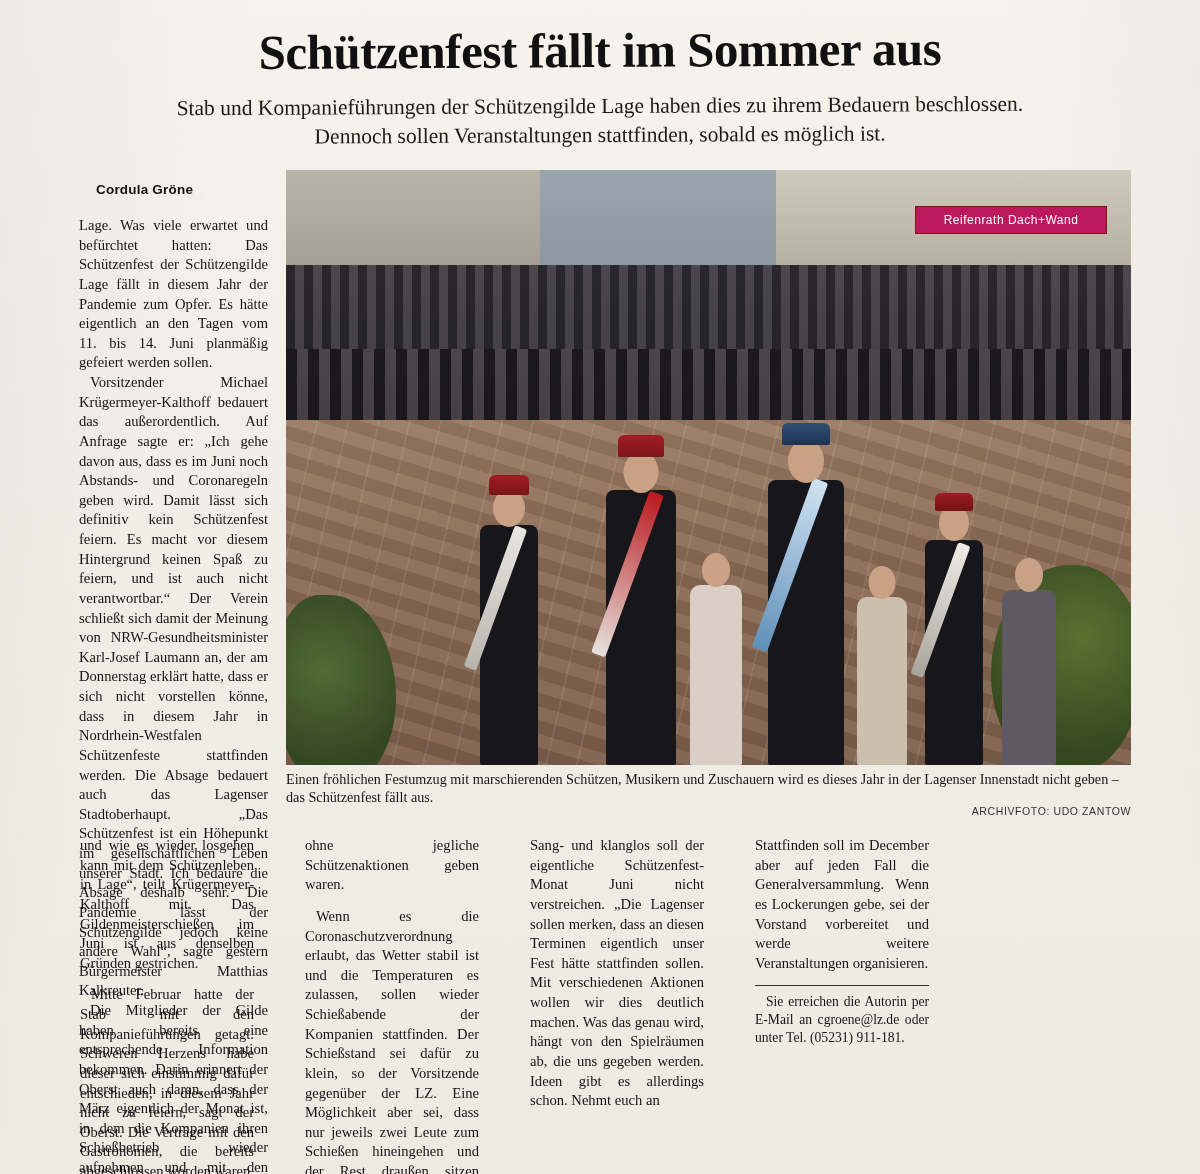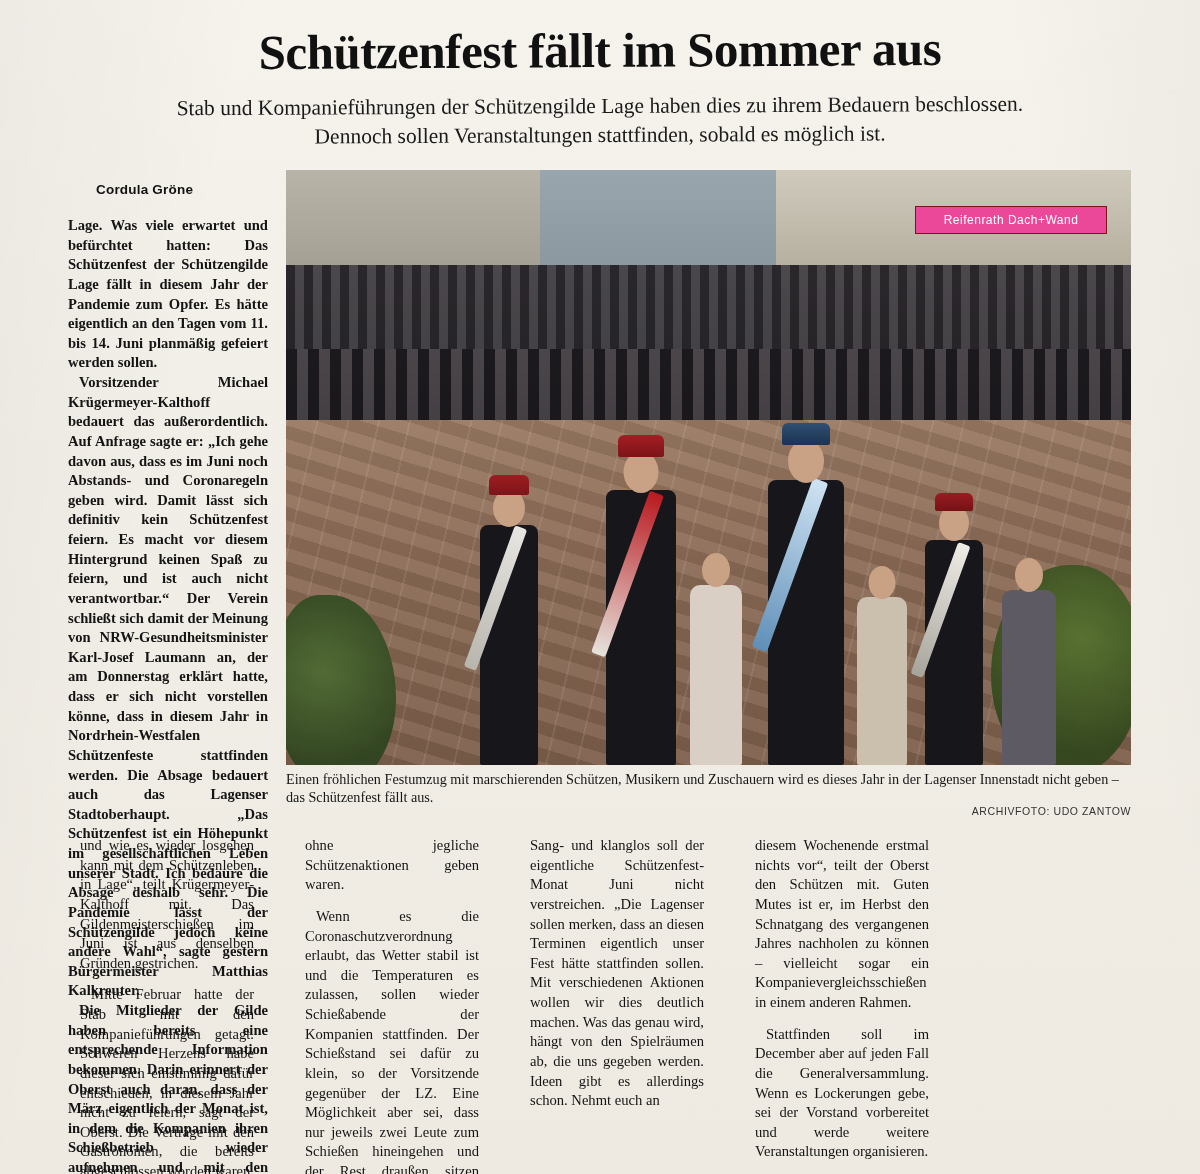--- a/index.html
+++ b/index.html
@@ -77,21 +77,21 @@
     left: 68px;
     top: 216px;
     width: 200px;
     font-size: 14.6px;
     line-height: 1.345;
     text-align: justify;
     text-justify: inter-word;
     hyphens: auto;
     color: #141414;
   }
-  .lead-col p { margin: 0 0 0 0; text-indent: 0; font-weight: bold; }
+  .lead-col p { margin: 0 0 0 11px; text-indent: 0; }
   .lead-col p + p { text-indent: 11px; }
 
   
   .photo {
     position: absolute;
     left: 286px;
     top: 170px;
     width: 845px;
     height: 595px;
     overflow: hidden;
@@ -104,21 +104,21 @@
   .photo .buildingL {
     position: absolute; left: 0; top: 0; width: 30%; height: 25%;
     background: linear-gradient(180deg,#b9b4a8,#9a9589);
   }
   .photo .buildingR {
     position: absolute; right: 0; top: 0; width: 42%; height: 30%;
     background: linear-gradient(180deg,#cfcabb 0%, #b3ad9e 60%, #8e897c 100%);
   }
   .photo .banner {
     position: absolute; right: 24px; top: 36px; width: 190px; height: 26px;
-    background: #ec4899; border: 1px solid #7d1418;
+    background: #be185d; border: 1px solid #7d1418;
     color: #fff; font-family: "Liberation Sans", sans-serif;
     font-size: 12px; letter-spacing: .5px;
     display: flex; align-items: center; justify-content: center;
   }
   .photo .crowd {
     position: absolute; left: 0; top: 16%; width: 100%; height: 24%;
     background:
       repeating-linear-gradient(90deg, rgba(30,28,32,.85) 0 9px, rgba(70,66,70,.7) 9px 18px),
       linear-gradient(180deg, #4b4750, #2e2b31);
     opacity: .96;
@@ -310,18 +310,17 @@
       <p>Mitte Februar hatte der Stab mit den Kompanieführungen getagt. Schweren Herzens habe dieser sich einstimmig dafür entschieden, in diesem Jahr nicht zu feiern, sagt der Oberst. Die Verträge mit den Gastronomen, die bereits abgeschlossen worden waren, hätten problemlos gekündigt werden können. Stab und Kompanieführungen sind sich jedoch einig, dass es nicht noch ein Jahr</p>
     </div>
     <div class="col">
       <p>ohne jegliche Schützenaktionen geben waren.</p>
       <p>Wenn es die Coronaschutzverordnung erlaubt, das Wetter stabil ist und die Temperaturen es zulassen, sollen wieder Schießabende der Kompanien stattfinden. Der Schießstand sei dafür zu klein, so der Vorsitzende gegenüber der LZ. Eine Möglichkeit aber sei, dass nur jeweils zwei Leute zum Schießen hineingehen und der Rest draußen sitzen bleibe. Dann gebe es Flaschen statt Gläser, Namen würden erfasst und auf Abstände geachtet. Das mit der Stadt vereinbarte Hygienekonzept sehe außerdem vor, dass die</p>
     </div>
     <div class="col">
       <p>Sang- und klanglos soll der eigentliche Schützenfest-Monat Juni nicht verstreichen. „Die Lagenser sollen merken, dass an diesen Terminen eigentlich unser Fest hätte stattfinden sollen. Mit verschiedenen Aktionen wollen wir dies deutlich machen. Was das genau wird, hängt von den Spielräumen ab, die uns gegeben werden. Ideen gibt es allerdings schon. Nehmt euch an</p>
     </div>
     <div class="col">
-      <p>diesem Wochenende erstmal nichts vor“, teilt der Oberst den Schützen mit. Guten Mutes ist er, im Herbst den Schnatgang des vergangenen Jahres nachholen zu können – vielleicht sogar ein Kompanievergleichsschießen in einem anderen Rahmen.</p>
       <p>Stattfinden soll im December aber auf jeden Fall die Generalversammlung. Wenn es Lockerungen gebe, sei der Vorstand vorbereitet und werde weitere Veranstaltungen organisieren.</p>
       <p class="contact">Sie erreichen die Autorin per E-Mail an cgroene@lz.de oder unter Tel. (05231) 911-181.</p>
     </div>
   </div>
 </div>
 
 </body></html>

